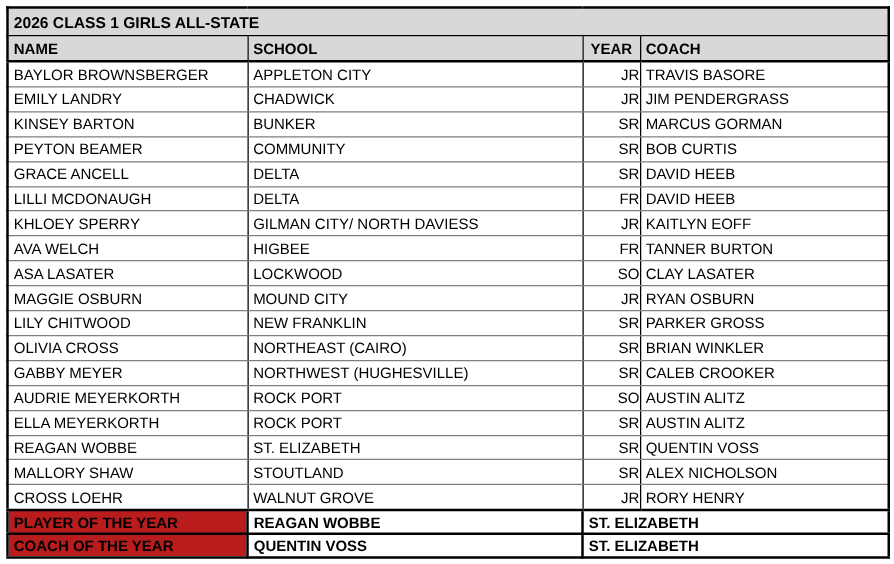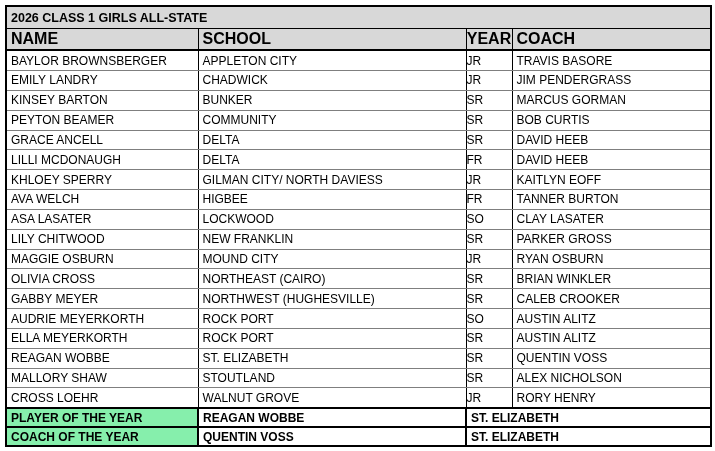--- a/index.html
+++ b/index.html
@@ -20,38 +20,38 @@
     white-space:nowrap;overflow:hidden;
     text-align:left;vertical-align:middle;
   }
   
   tr.title-row td{
     background:#d8d8d8;font-weight:bold;font-size:12.5px;
     border-bottom:1px solid #000;height:19px;
   }
   
   tr.header-row th{
-    background:#d8d8d8;font-weight:bold;font-size:16px;
+    background:#d8d8d8;font-weight:bold;font-size:12px;
     border-right:1px solid #000;border-bottom:2px solid #000;height:17px;
   }
   tr.header-row th.c-year{text-align:center;padding:0;}
   
   tr.data-row td{
     border-right:1px solid #000;
     border-bottom:1px solid #7f7f7f;
     height:17px;font-weight:normal;
   }
-  tr.data-row td.c-year{text-align:left;padding:0;}
+  tr.data-row td.c-year{text-align:right;padding:0;}
   tr.data-row.last td{border-bottom:2px solid #000;}
   
   tr.footer-row td{
     font-weight:bold;height:15px;
     border-right:2px solid #000;border-bottom:2px solid #000;
   }
-  tr.footer-row td.f-label{background:#86efac;}
+  tr.footer-row td.f-label{background:#b91c1c;}
   tr.footer-row td.f-school{border-right:none;}
 </style>
 </head>
 <body>
 
 <div class="sheet">
   <table class="allstate">
     <colgroup>
       <col style="width:192px">
         <col style="width:268px">
@@ -119,30 +119,30 @@
       <td class="c-year">FR</td>
       <td class="c-coach">TANNER BURTON</td>
     </tr>
     <tr class="data-row">
       <td class="c-name">ASA LASATER</td>
       <td class="c-school">LOCKWOOD</td>
       <td class="c-year">SO</td>
       <td class="c-coach">CLAY LASATER</td>
     </tr>
     <tr class="data-row">
+      <td class="c-name">MAGGIE OSBURN</td>
+      <td class="c-school">MOUND CITY</td>
+      <td class="c-year">JR</td>
+      <td class="c-coach">RYAN OSBURN</td>
+    </tr>
+    <tr class="data-row">
       <td class="c-name">LILY CHITWOOD</td>
       <td class="c-school">NEW FRANKLIN</td>
       <td class="c-year">SR</td>
       <td class="c-coach">PARKER GROSS</td>
-    </tr>
-    <tr class="data-row">
-      <td class="c-name">MAGGIE OSBURN</td>
-      <td class="c-school">MOUND CITY</td>
-      <td class="c-year">JR</td>
-      <td class="c-coach">RYAN OSBURN</td>
     </tr>
     <tr class="data-row">
       <td class="c-name">OLIVIA CROSS</td>
       <td class="c-school">NORTHEAST (CAIRO)</td>
       <td class="c-year">SR</td>
       <td class="c-coach">BRIAN WINKLER</td>
     </tr>
     <tr class="data-row">
       <td class="c-name">GABBY MEYER</td>
       <td class="c-school">NORTHWEST (HUGHESVILLE)</td>

